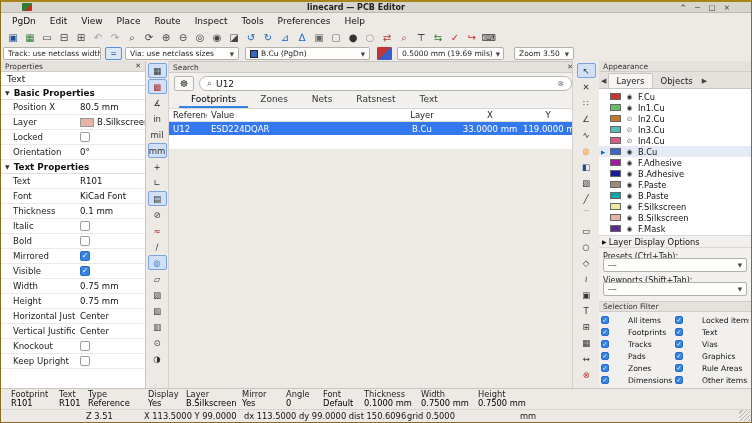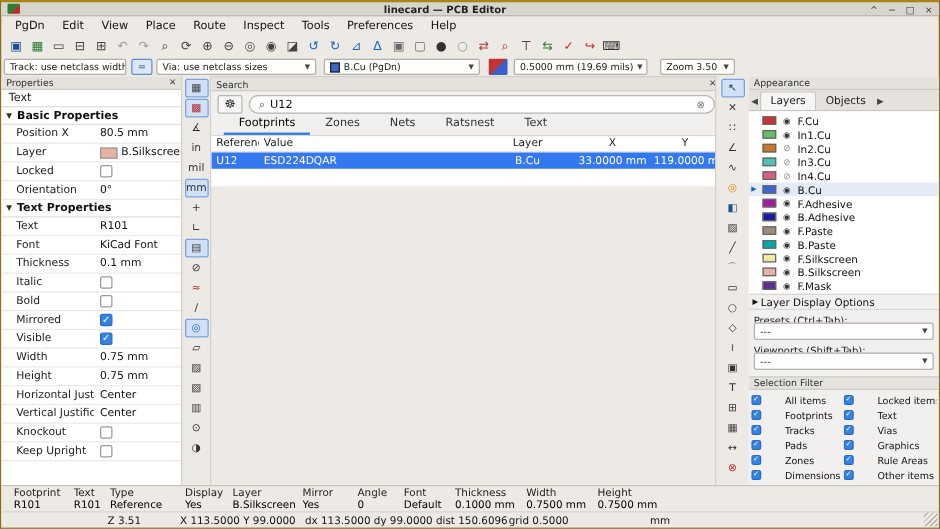--- a/index.html
+++ b/index.html
@@ -2,39 +2,39 @@
 <html><head>
 <meta charset="utf-8">
 <style>
 *{margin:0;padding:0;box-sizing:border-box;}
 html,body{width:752px;height:423px;overflow:hidden;background:#444;}
 body{font-family:"DejaVu Sans","Liberation Sans",sans-serif;}
 .window{width:752px;height:423px;display:flex;flex-direction:column;overflow:hidden;
  border:1px solid #8a6c1c;border-top:2px solid #a98419;background:#edeae6;}
 
 
-.titlebar{height:11px;background:#d8d4ce;display:flex;align-items:center;padding:0 5px;border-bottom:1px solid #bcb8b2;flex:none;}
+.titlebar{height:11px;background:#d8d4ce;display:flex;align-items:center;padding:0 21px;border-bottom:1px solid #bcb8b2;flex:none;}
 .appicon{width:10px;height:8px;border-radius:1px;background:linear-gradient(135deg,#2e7d32 60%,#c62828 61%);flex:none;}
 .titletext{flex:1;text-align:center;font-size:8px;font-weight:bold;color:#222;line-height:9px;}
 .winctl{display:flex;gap:8px;font-size:7.5px;color:#333;line-height:9px;}
 .winctl span{cursor:default;}
 
 
 .menubar{height:15px;display:flex;align-items:center;padding:0 4px;font-size:9px;color:#111;flex:none;}
 .menu-item{padding:0 7px;}
 
 
 .toolbar1{height:18px;display:flex;align-items:center;padding:0 4px;gap:1px;flex:none;}
 .tbtn{width:16px;height:15px;display:flex;align-items:center;justify-content:center;font-size:10px;line-height:15px;border-radius:2px;}
 .toolbar2{height:15px;display:flex;align-items:center;padding:0 0 0 2px;flex:none;}
 .dd{height:13px;background:#fdfdfc;border:1px solid #b3afa9;border-radius:2px;display:flex;align-items:center;font-size:7.5px;color:#222;padding:0 4px;gap:3px;white-space:nowrap;overflow:hidden;}
 .dd .arr{margin-left:auto;font-size:5.5px;color:#444;}
 .dd-track{width:98px;}
 .eqbtn{width:17px;height:13px;margin-left:4px;border:1px solid #5b8dd9;background:#dce8f8;border-radius:2px;font-size:8px;color:#1d4f91;display:flex;align-items:center;justify-content:center;margin-right:3px;}
-.dd-via{width:128px;margin-right:6px;}
+.dd-via{width:114px;margin-right:6px;}
 .dd-layer{width:125px;margin-right:7px;}
 .sw-bcu{width:8px;height:8px;background:#3a66c8;border:1px solid #222;flex:none;}
 .colorbtn{width:15px;height:13px;margin-right:5px;background:linear-gradient(135deg,#c03434 49%,#3a5fc8 51%);border-radius:1px;}
 .dd-size{width:107px;margin-right:10px;}
 .dd-zoom{width:60px;}
 
 
 .main{flex:1;display:flex;min-height:0;}
 
 

